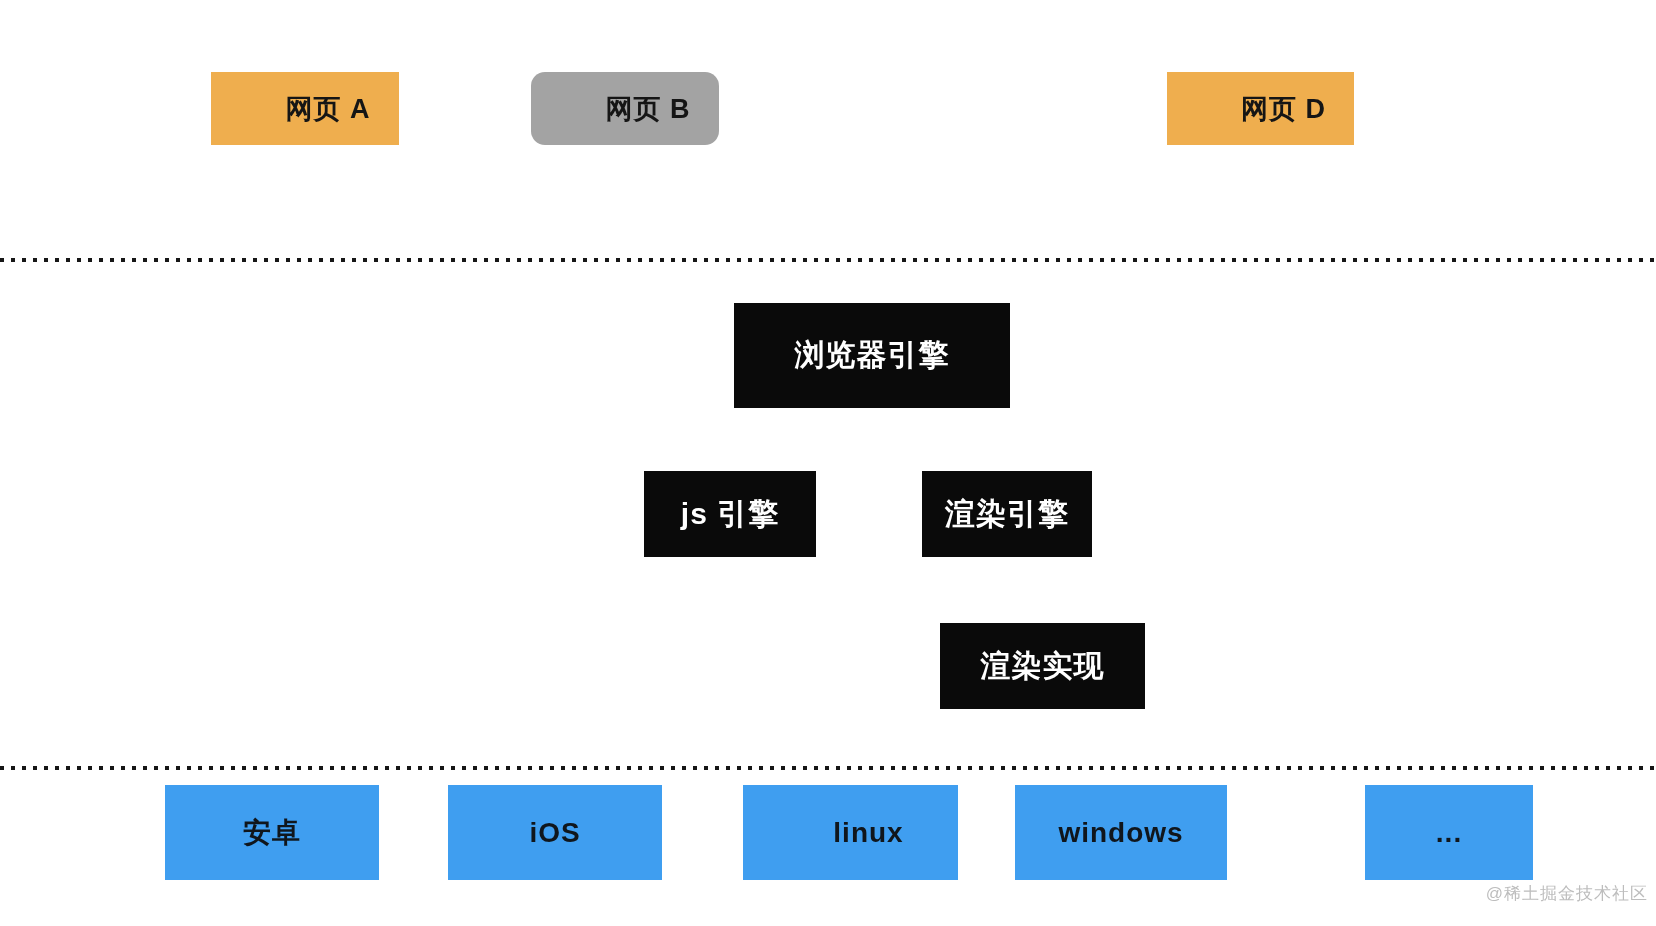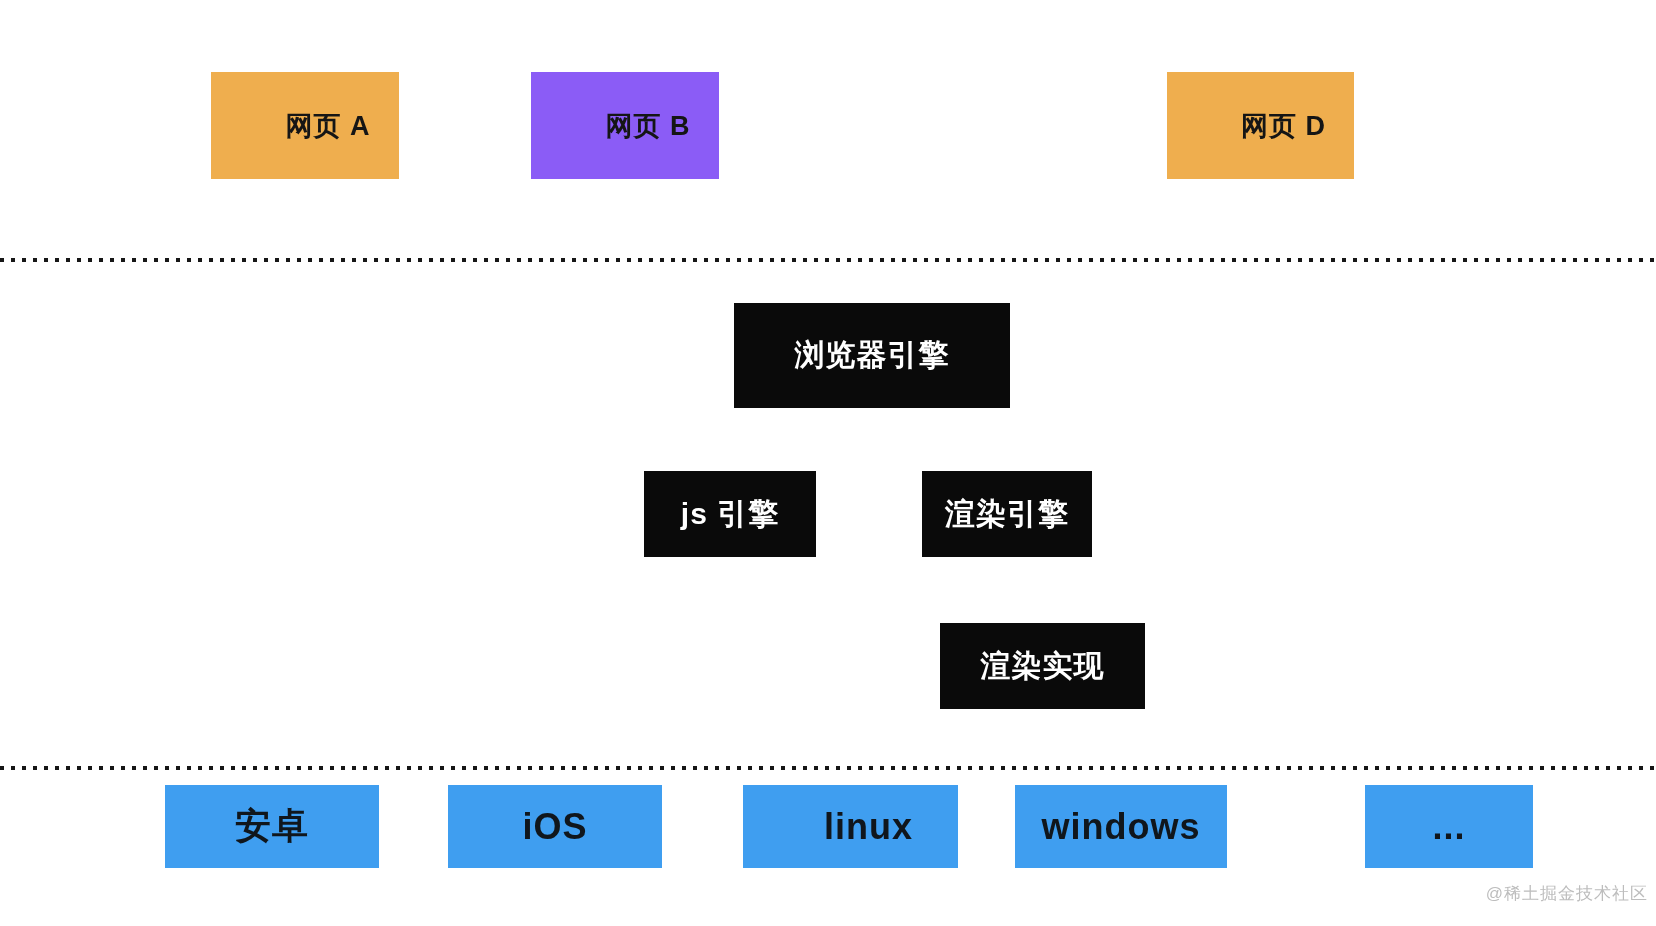--- a/index.html
+++ b/index.html
@@ -19,21 +19,21 @@
     position: absolute;
     display: flex;
     align-items: center;
     justify-content: center;
     font-weight: 700;
     letter-spacing: 1px;
     box-sizing: border-box;
     text-align: center;
   }
   
-  .web-box { height: 107px; color: #151515; font-size: 27px; padding-left: 46px; }
+  .web-box { height: 73px; color: #151515; font-size: 27px; padding-left: 46px; }
   #web-a { left: 211px;  top: 72px; width: 188px; }
   #web-b { left: 531px;  top: 72px; width: 188px; }
   #web-c { left: 840px;  top: 72px; width: 187px; }
   #web-d { left: 1167px; top: 72px; width: 187px; }
 
   
   .dotted {
     position: absolute;
     left: 0;
     width: 1656px;
@@ -45,21 +45,21 @@
 
   
   .engine-box { color: #ffffff; font-size: 30px; }
   #browser-engine { left: 734px; top: 303px; width: 276px; height: 105px; }
   #js-engine      { left: 644px; top: 471px; width: 172px; height: 86px; }
   #render-engine  { left: 922px; top: 471px; width: 170px; height: 86px; }
   #dom-api-impl   { left: 533px; top: 623px; width: 277px; height: 86px; }
   #render-impl    { left: 940px; top: 623px; width: 205px; height: 86px; }
 
   
-  .os-box { height: 83px; color: #10161c; font-size: 36px; }
+  .os-box { height: 95px; color: #10161c; font-size: 28px; }
   #os-android { left: 165px;  top: 785px; width: 214px; }
   #os-ios     { left: 448px;  top: 785px; width: 214px; }
   #os-linux   { left: 743px;  top: 785px; width: 215px; }
   #os-windows { left: 1015px; top: 785px; width: 212px; }
   #os-more    { left: 1365px; top: 785px; width: 168px; }
 
   .watermark {
     position: absolute;
     right: 8px;
     top: 882px;
@@ -69,21 +69,21 @@
   }
 </style>
 </head>
 <body>
 
 <div class="canvas">
 
   <div class="box web-box" id="web-a" style="background: rgb(239, 174, 78);">
     <span>网页 A</span>
   </div>
-  <div class="box web-box" id="web-b" style="background: #8b5cf6;">
+  <div class="box web-box" id="web-b" style="background: #a3a3a3; border-radius: 14px;">
     <span>网页 B</span>
   </div>
   <div class="box web-box" id="web-d" style="background: rgb(239, 174, 78);">
     <span>网页 D</span>
   </div>
 
   <div class="dotted" id="sep-top"></div>
   <div class="dotted" id="sep-bottom"></div>
 
   <div class="box engine-box" id="browser-engine" style="background: rgb(10, 10, 10); font-family: Liberation Mono, monospace;">

